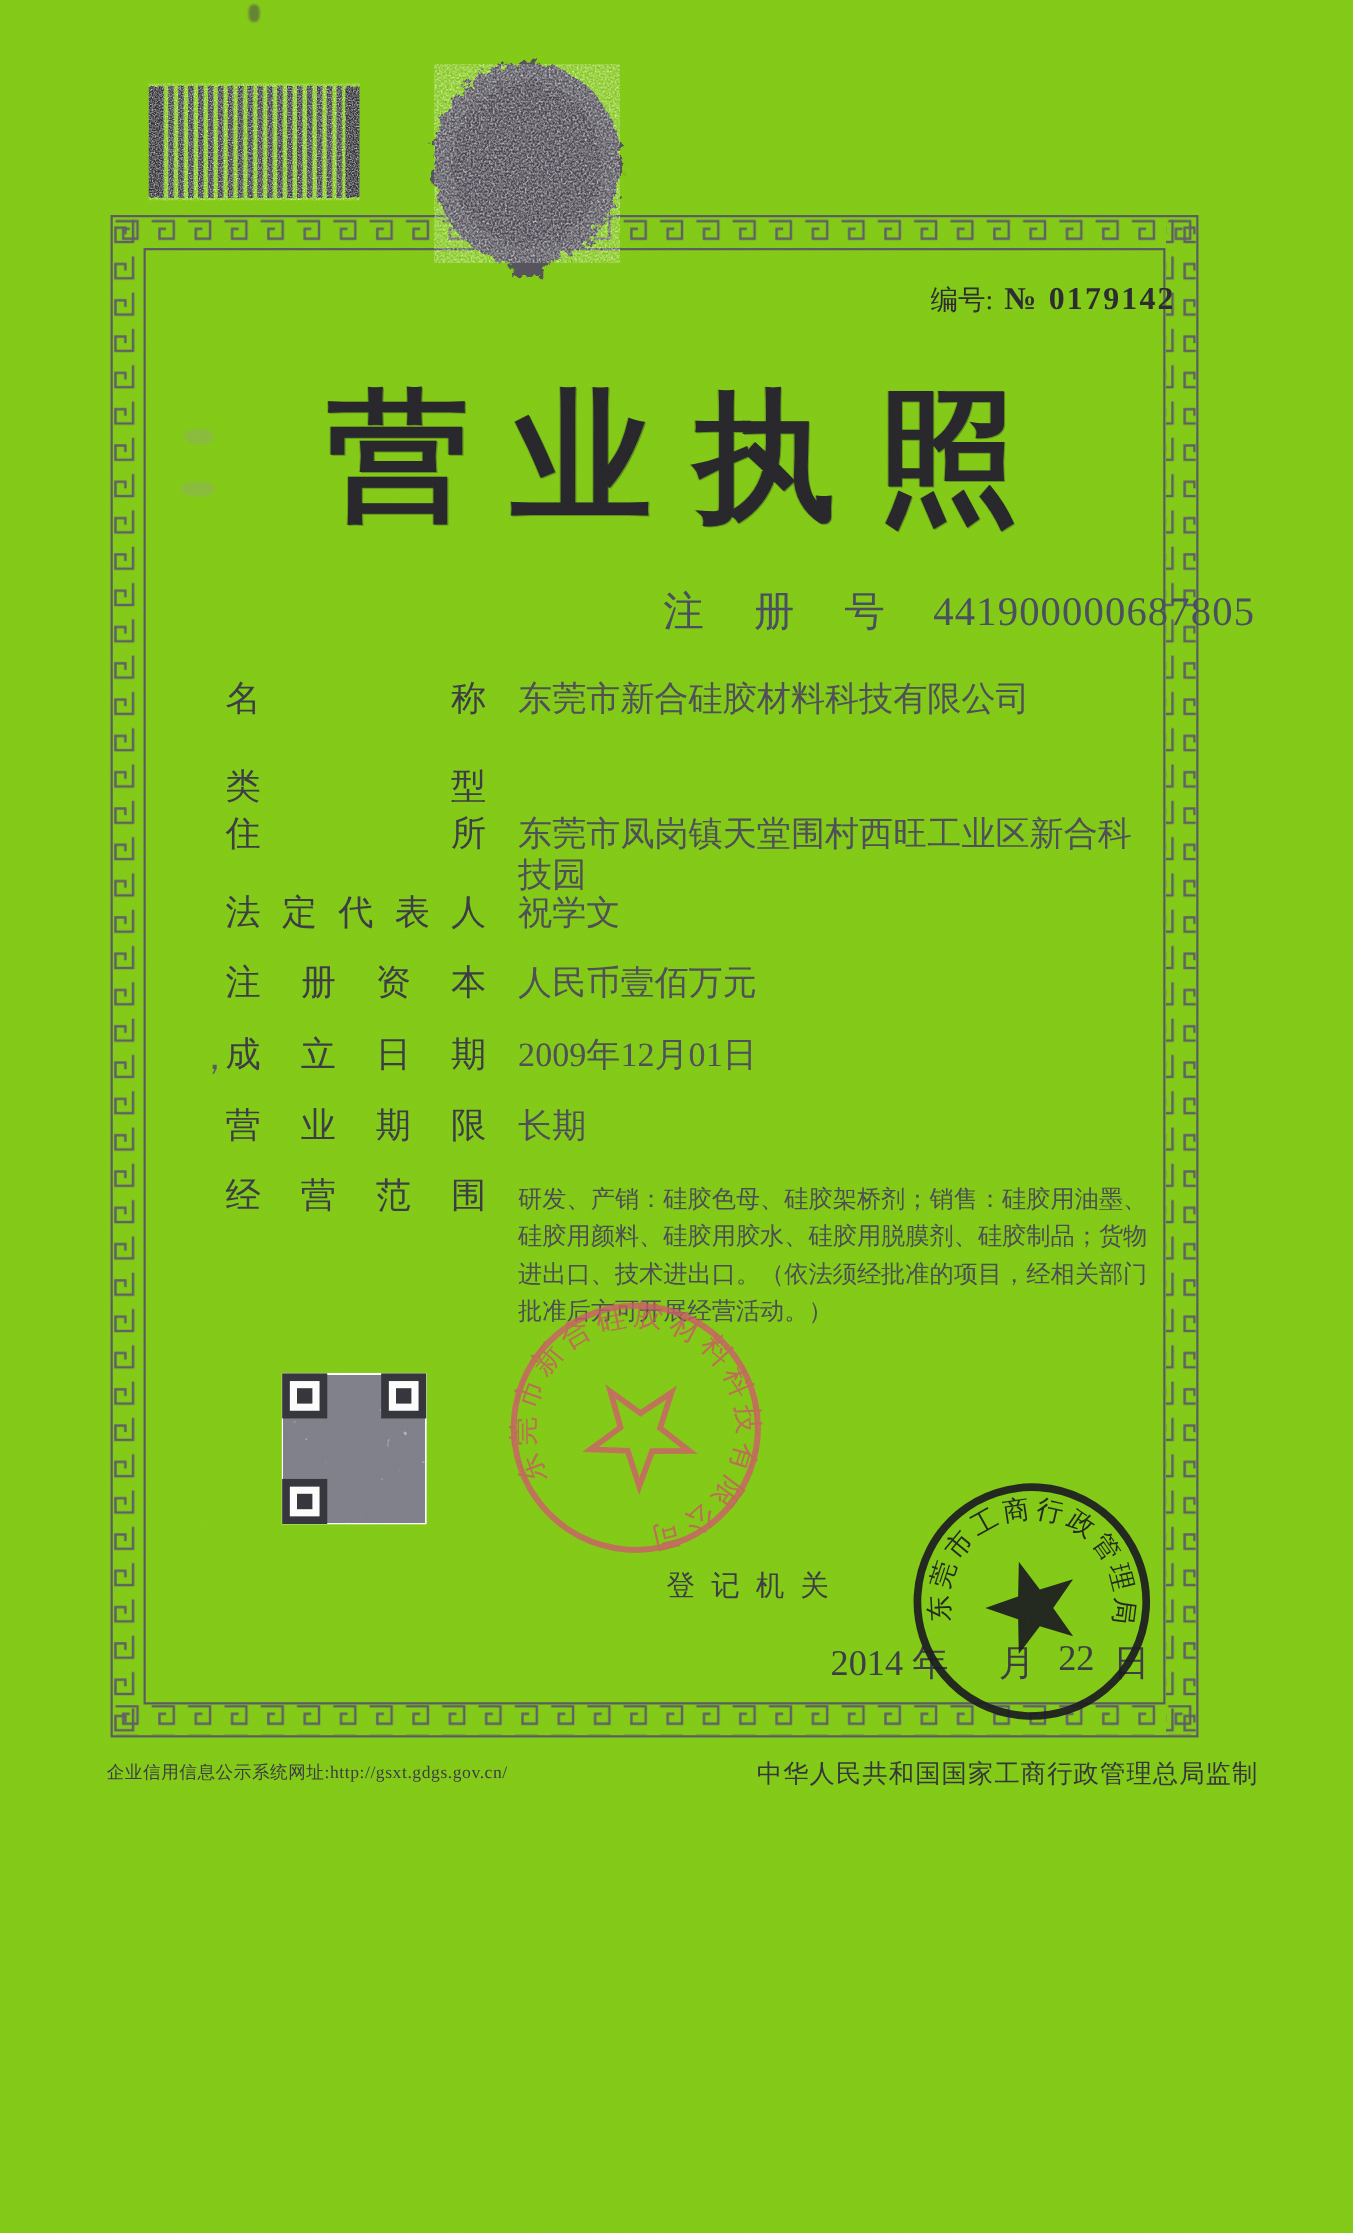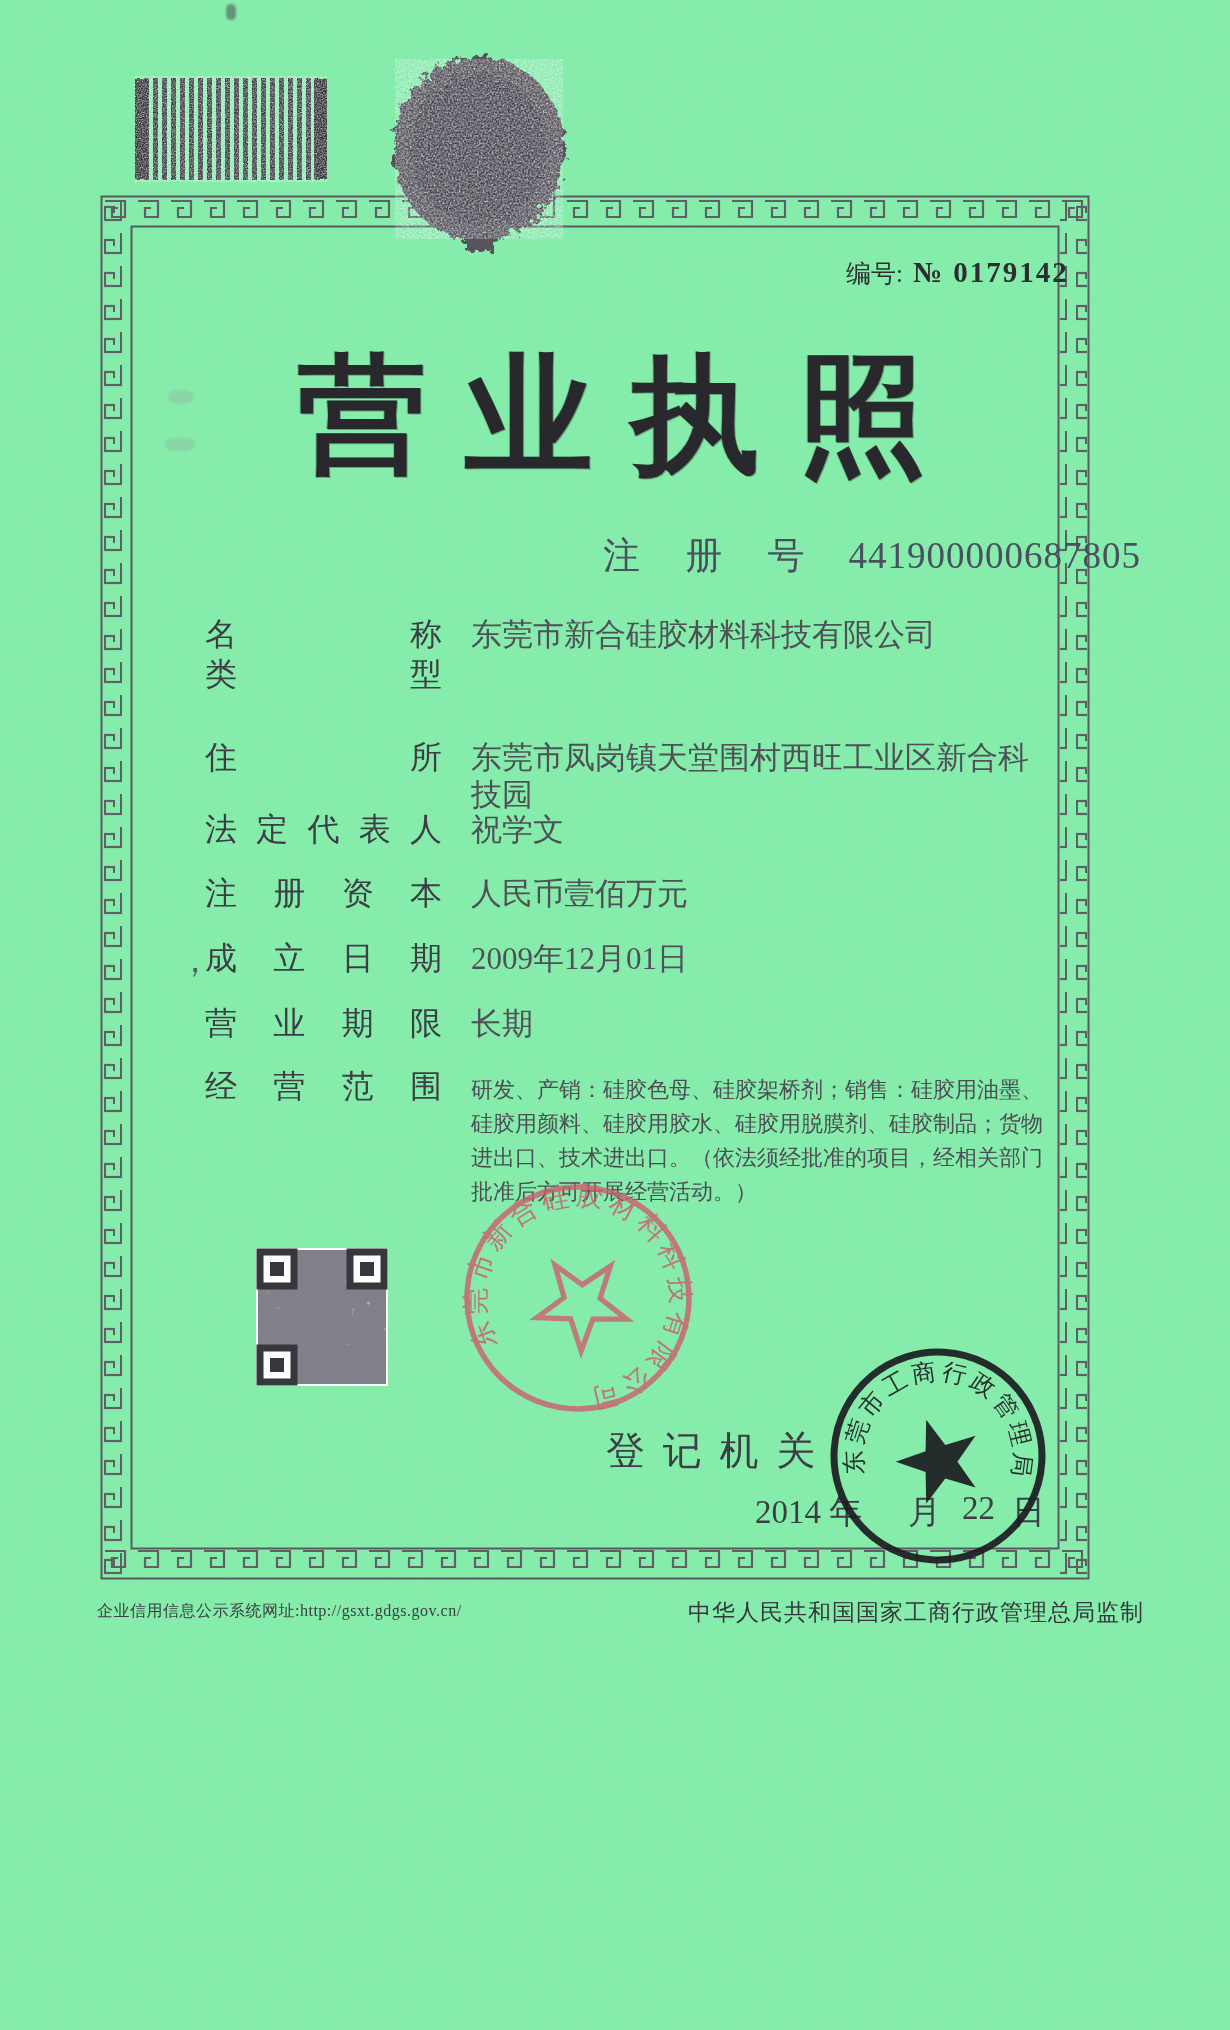--- a/index.html
+++ b/index.html
@@ -1,16 +1,16 @@
 <!DOCTYPE html>
 <html><head>
 <meta charset="utf-8">
 <style>
   html,body{margin:0;padding:0;background:#fbfbfa;}
-  .page{position:relative;width:1230px;height:2030px;background:#86efac;overflow:hidden;
+  .page{position:relative;width:1230px;height:2030px;background:#84cc16;overflow:hidden;
         font-family:"Liberation Serif","DejaVu Serif",serif;color:#3d3e45;}
   .abs{position:absolute;}
 
   
   .doc-title{left:298px;top:352px;width:628px;display:flex;justify-content:space-between;
              font-size:128px;line-height:1;font-weight:700;color:#26262b;
              text-shadow:1px 1px 0 rgba(38,38,43,.35), -1px 0 0 rgba(38,38,43,.25);}
 
   
   .serial{left:846px;top:256px;display:flex;align-items:baseline;gap:10px;color:#2b2b30;}
@@ -23,21 +23,21 @@
   .regline .num{font-size:37px;margin-left:26px;letter-spacing:1px;}
 
   
   .row{position:absolute;left:205px;width:850px;display:flex;align-items:baseline;}
   .row .lbl{flex:0 0 238px;font-size:32px;line-height:1.15;color:#3c3d44;
             text-align:justify;text-align-last:justify;letter-spacing:1px;}
   .row .val{margin-left:28px;font-size:31px;color:#4e4f57;line-height:1.2;}
   .row .val.small{font-size:22px;line-height:1.55;width:588px;color:#4b4c54;font-family:Liberation Serif, serif;}
 
   
-  .registrar{left:606px;top:1424px;font-size:39px;letter-spacing:4px;color:#3c3d44;}
+  .registrar{left:606px;top:1424px;font-size:26px;letter-spacing:4px;color:#3c3d44;}
   .dateline{left:755px;top:1490px;font-size:33px;color:#3c3d44;}
   .dateline span{position:absolute;top:0;white-space:nowrap;}
 
   
   .footer-left{left:97px;top:1601px;font-size:16px;color:#3b3c42;letter-spacing:.5px;}
   .footer-right{left:688px;top:1597px;font-size:23px;color:#34353b;letter-spacing:1px;}
 
   .artifact-comma{left:178px;top:938px;font-size:34px;color:#5a5b61;}
   .smudge{position:absolute;background:#9a9aa0;opacity:.28;border-radius:40%;filter:blur(1px);}
 
@@ -114,21 +114,21 @@
 
   <div class="abs regline">
     <span class="lbl">注 册 号</span>
     <span class="num">441900000687805</span>
   </div>
 
   <div class="row" style="top:616px">
     <span class="lbl">名 称</span>
     <span class="val">东莞市新合硅胶材料科技有限公司</span>
   </div>
-  <div class="row" style="top:656px">
+  <div class="row" style="top:696px">
     <span class="lbl">类 型</span>
   </div>
   <div class="row" style="top:739px">
     <span class="lbl">住 所</span>
     <span class="val">东莞市凤岗镇天堂围村西旺工业区新合科技园</span>
   </div>
   <div class="row" style="top:811px">
     <span class="lbl">法 定 代 表 人</span>
     <span class="val">祝学文</span>
   </div>

